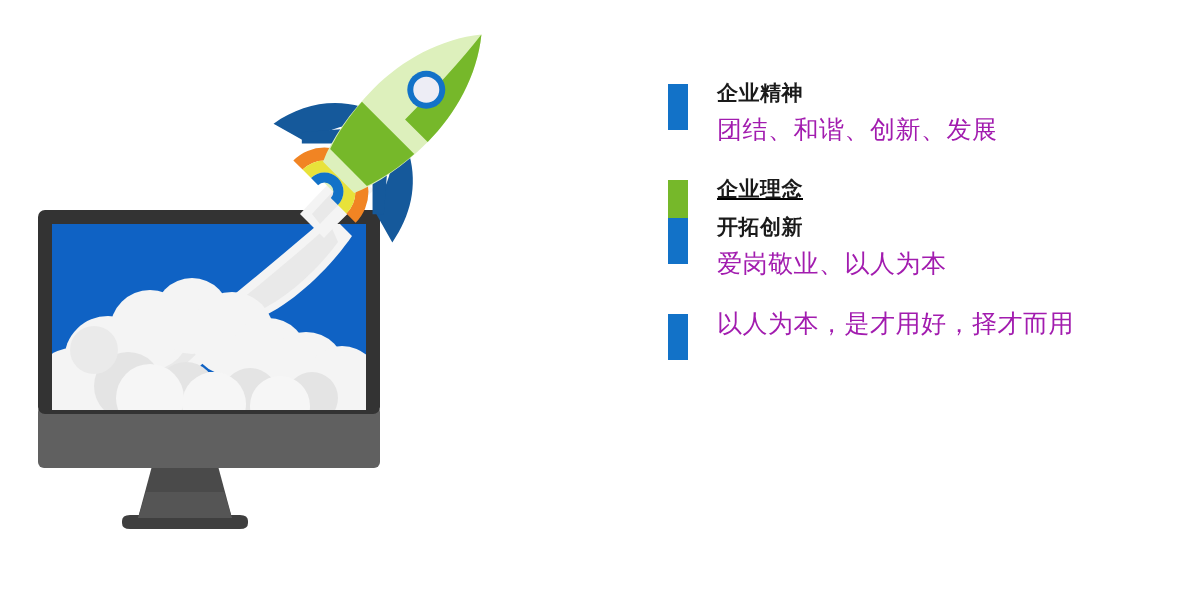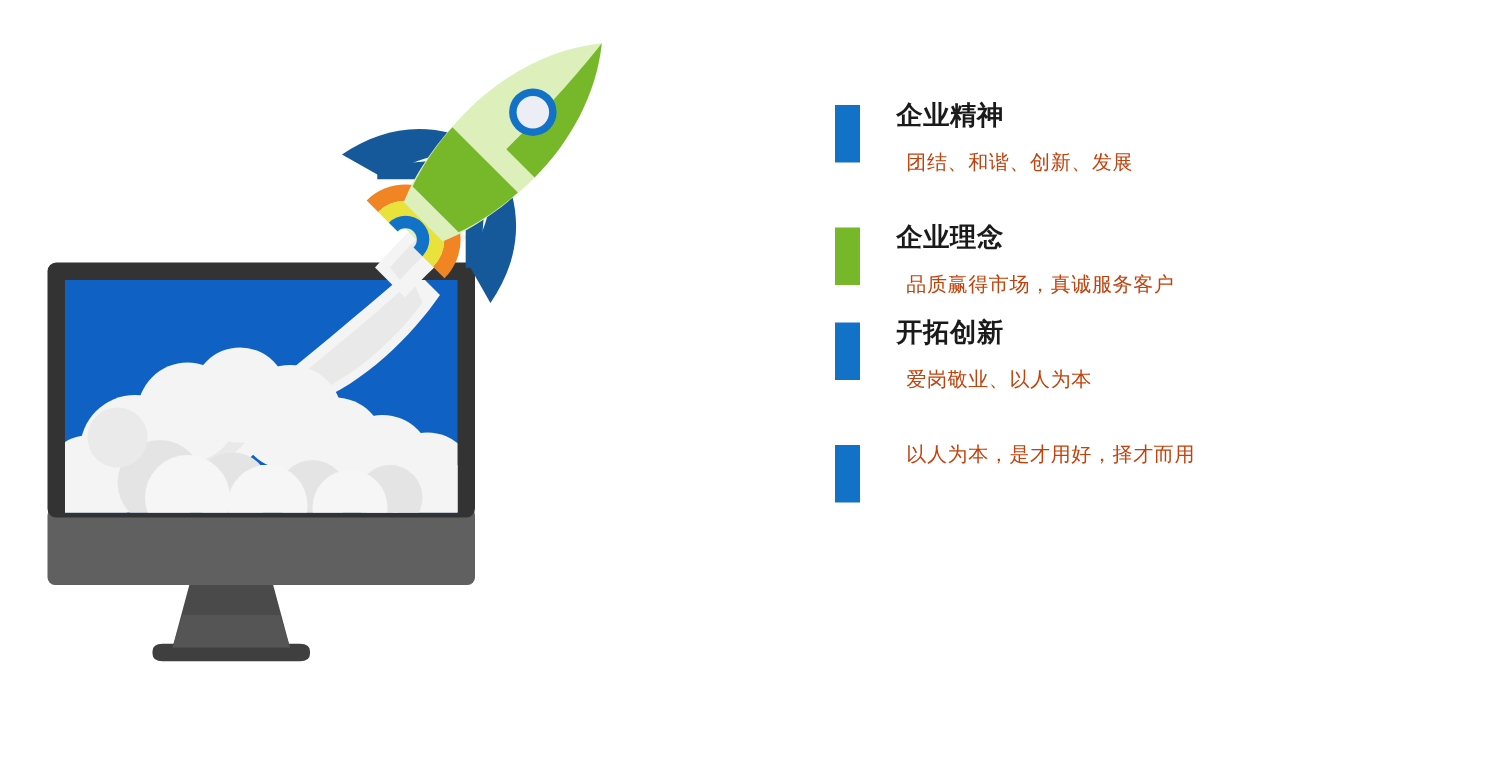--- a/index.html
+++ b/index.html
@@ -34,31 +34,31 @@
   .value-heading{
     font-size:21px;
     font-weight:bold;
     color:#1a1a1a;
     line-height:30px;
     letter-spacing:0.5px;
     margin:0 0 6px 0;
     white-space:nowrap;
   }
   .value-body{
-    font-size:16px;
+    font-size:25px;
     font-weight:normal;
-    color:#c2410c;
+    color:#a21caf;
     line-height:30px;
     letter-spacing:0.5px;
-    margin:8px;
+    margin:0;
     white-space:nowrap;
   }
   .item-gap-lg{margin-bottom:30px;}
   .item-gap-md{margin-bottom:20px;}
-  .item-gap-sm{margin-bottom:8px;}
+  .item-gap-sm{margin-bottom:8px;text-decoration:underline;}
 </style>
 </head>
 <body>
 
 <div class="stage">
 
   <div class="illus">
     <svg viewBox="0 0 560 606" xmlns="http://www.w3.org/2000/svg">
 
       <path d="M130 529 h110 q8 0 8 -6 v-2 q0 -6 -8 -6 h-110 q-8 0 -8 6 v2 q0 6 8 6 z" fill="#3F3F3F"></path>
@@ -137,21 +137,20 @@
 
     <div class="value-item item-gap-lg">
       <span class="value-bar" style="background:#1272C8"></span>
       <div class="value-heading">企业精神</div>
       <div class="value-body">团结、和谐、创新、发展</div>
     </div>
 
     <div class="value-item item-gap-sm">
       <span class="value-bar" style="background:#76B82A"></span>
       <div class="value-heading">企业理念</div>
-      <div class="value-body">品质赢得市场，真诚服务客户</div>
     </div>
 
     <div class="value-item item-gap-lg">
       <span class="value-bar" style="background:#1272C8"></span>
       <div class="value-heading">开拓创新</div>
       <div class="value-body">爱岗敬业、以人为本</div>
     </div>
 
 
     <div class="value-item">

